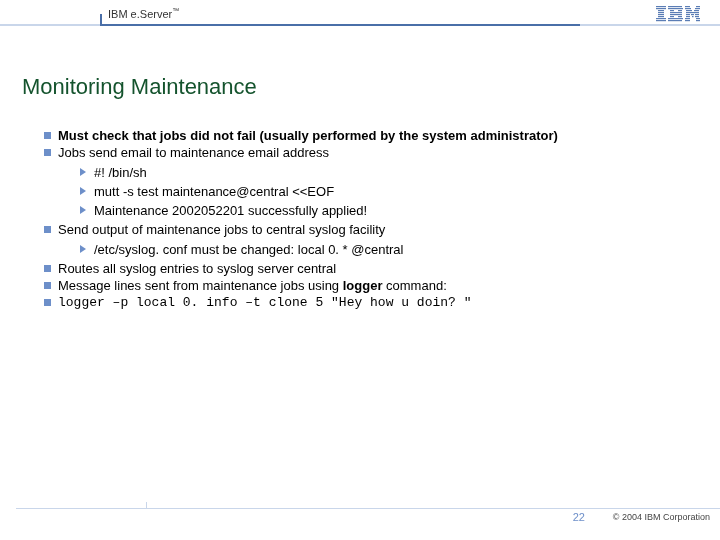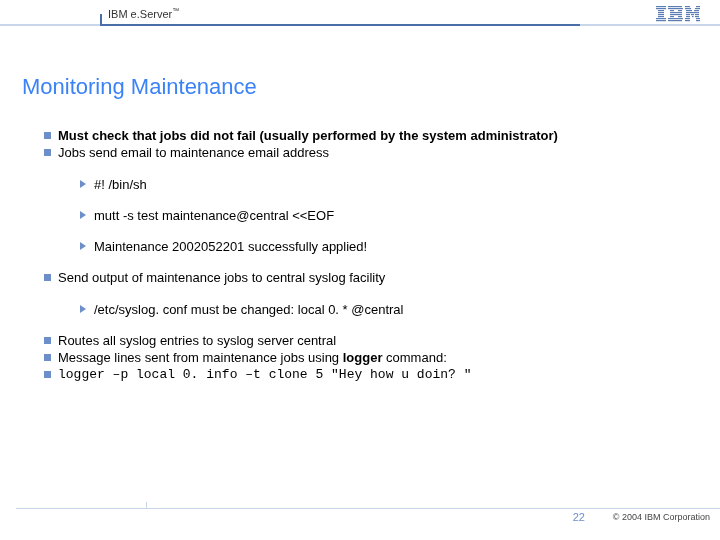--- a/index.html
+++ b/index.html
@@ -42,21 +42,21 @@
   }
   .brand .tm { font-size: 7px; vertical-align: super; }
   .ibm-logo {
     position: absolute;
     right: 20px;
     top: 6px;
   }
   .title {
     font-size: 22px;
     font-weight: 400;
-    color: #3b82f6;
+    color: #14532d;
     padding: 42px 0 0 22px;
   }
   .content {
     padding: 28px 30px 0 44px;
     font-size: 13px;
     line-height: 1.25;
     color: #000;
   }
   .b1 {
     position: relative;
@@ -67,21 +67,21 @@
     content: "";
     position: absolute;
     left: 0; top: 4px;
     width: 7px; height: 7px;
     background: #6d8fc9;
   }
   .b1.bold { font-weight: 700; }
   .b2 {
     position: relative;
     padding-left: 50px;
-    margin: 15px 0;
+    margin: 3px 0;
   }
   .b2::before {
     content: "";
     position: absolute;
     left: 36px; top: 3px;
     width: 0; height: 0;
     border-left: 6px solid #6d8fc9;
     border-top: 4px solid transparent;
     border-bottom: 4px solid transparent;
   }

